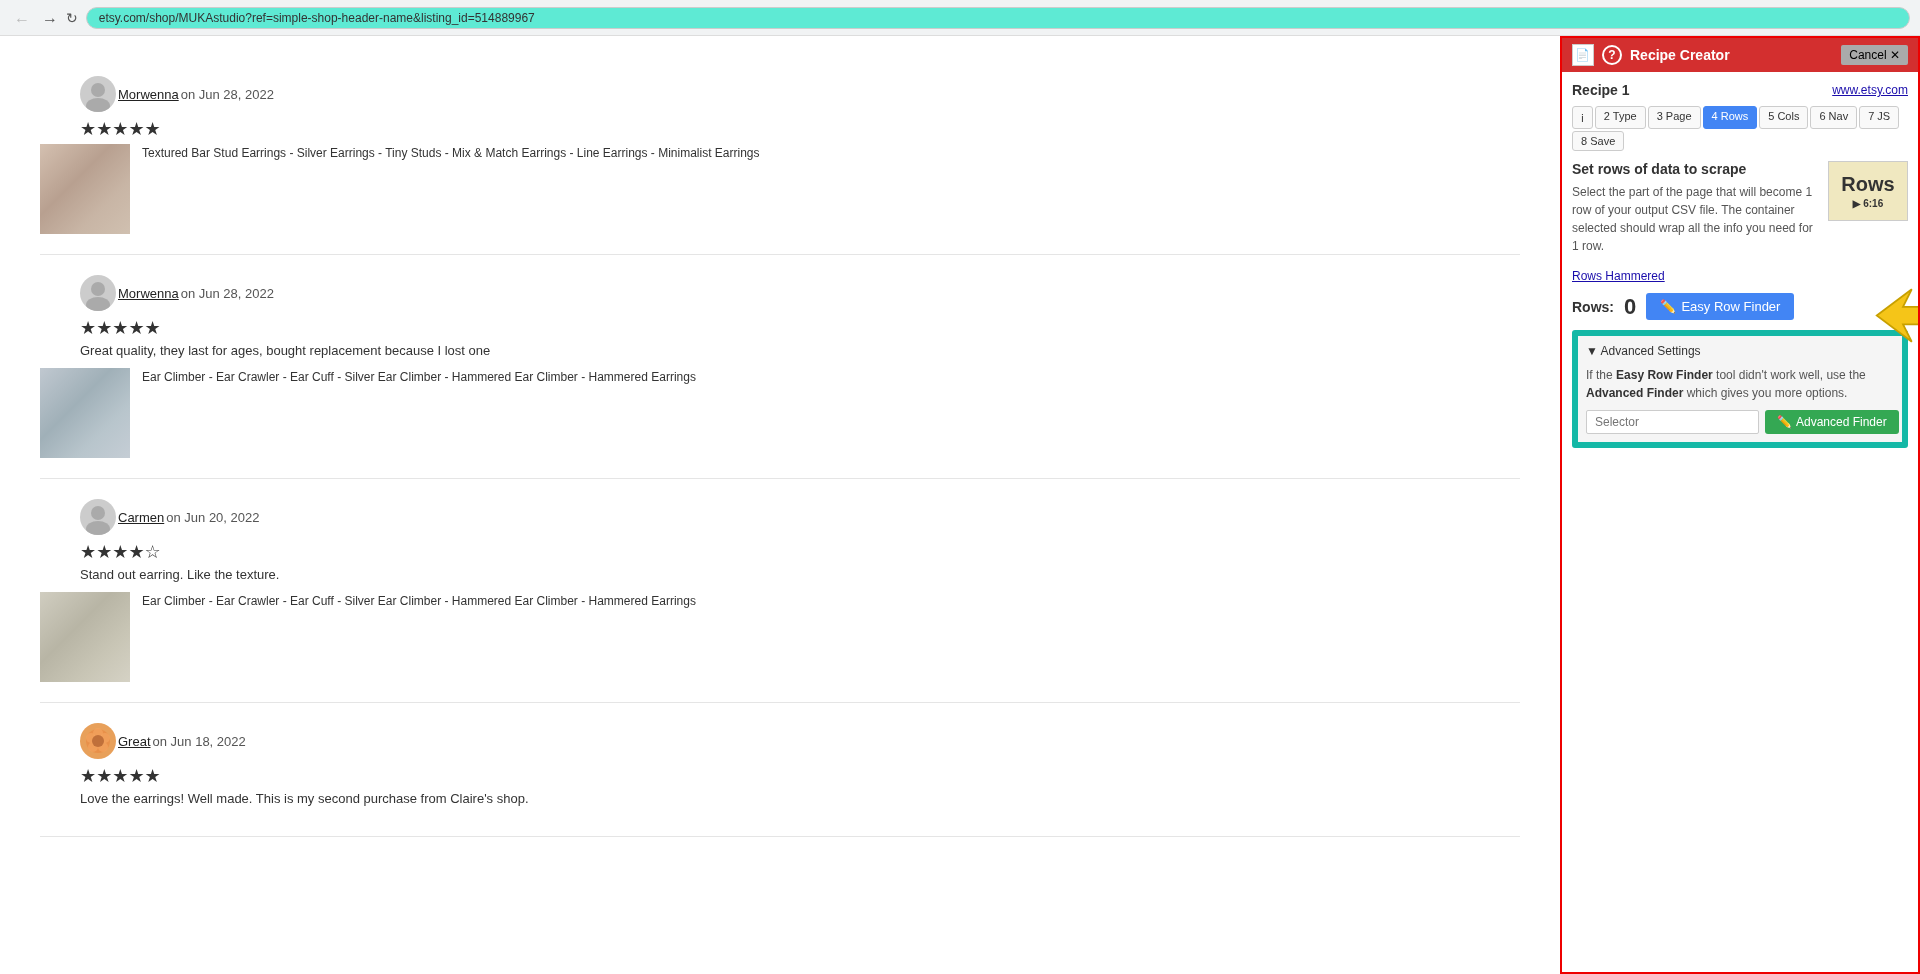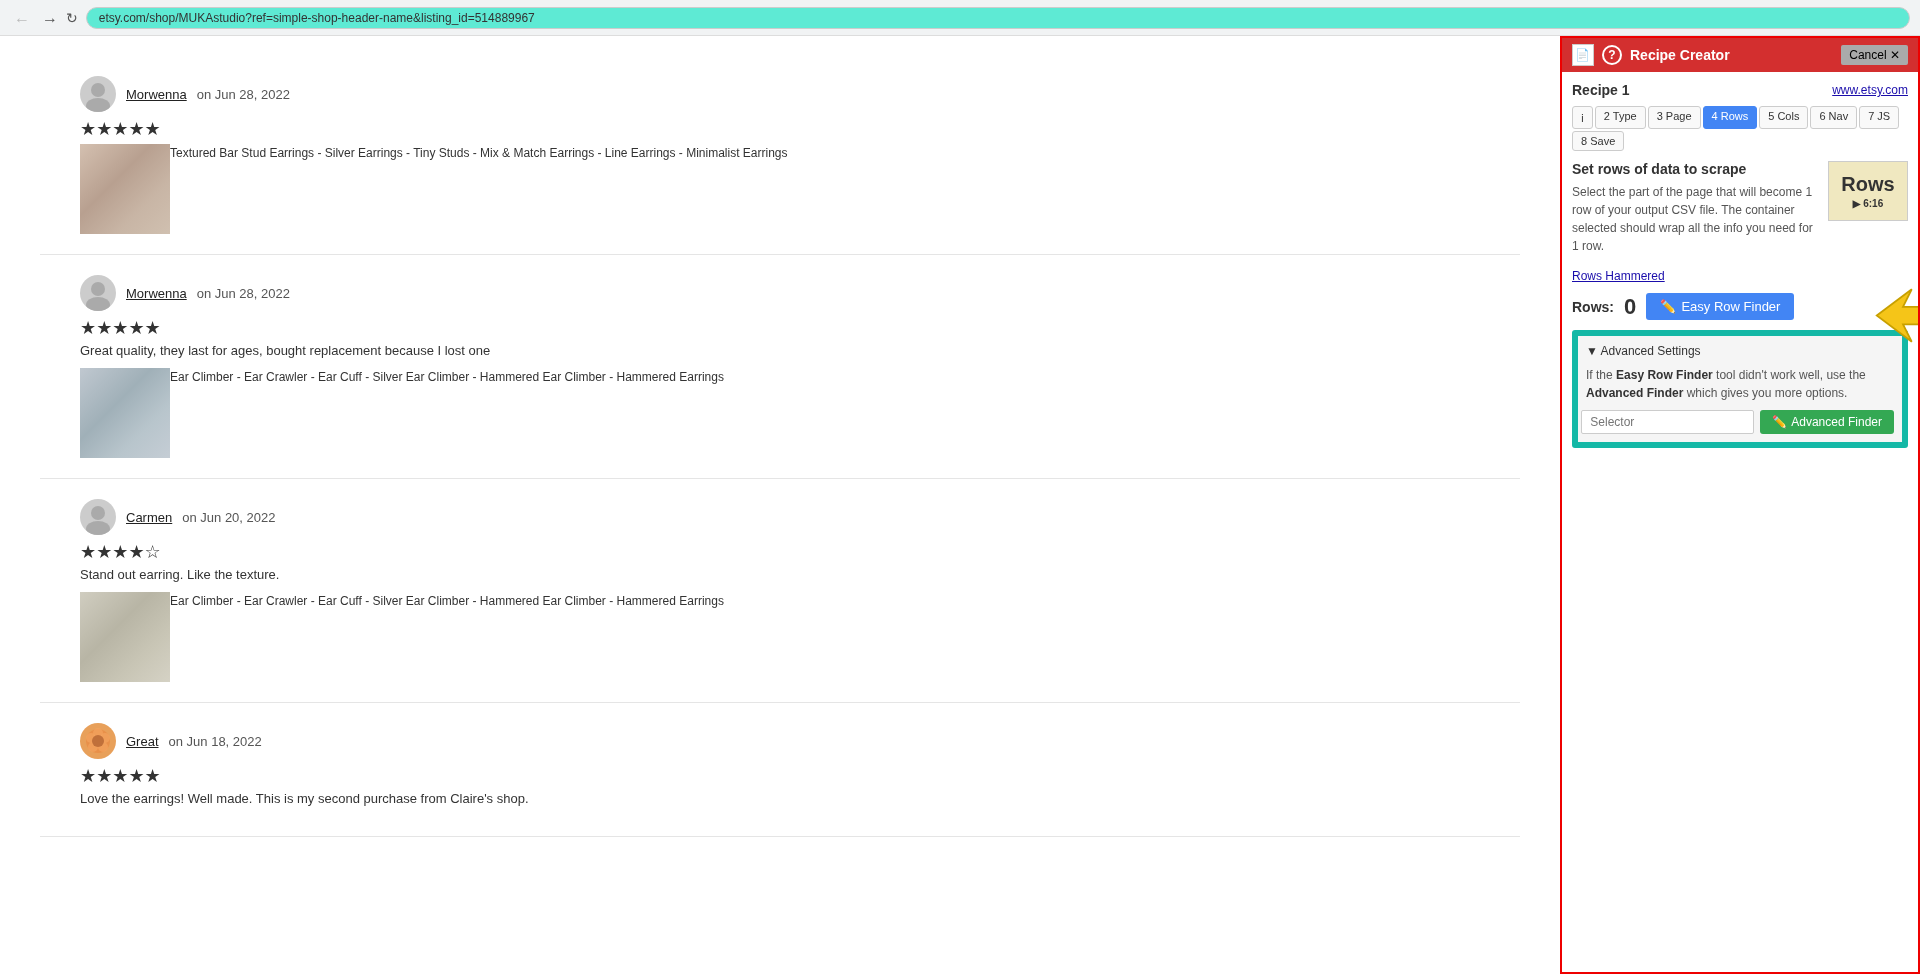--- a/index.html
+++ b/index.html
@@ -31,32 +31,32 @@
     .page-content {
       flex: 1; overflow-y: auto; background: #fff;
       padding: 20px 40px;
     }
 
     
     .review-item {
       padding: 20px 0;
       border-bottom: 1px solid #e5e5e5;
     }
-    .review-header { display: flex; align-items: center; gap: 10px; margin-bottom: 6px; margin-left: 40px; }
+    .review-header { display: flex; align-items: center; gap: 2px; margin-bottom: 6px; margin-left: 40px; }
     .reviewer-avatar {
       width: 36px; height: 36px; border-radius: 50%;
       background: #ccc; display: flex; align-items: center; justify-content: center;
       overflow: hidden; flex-shrink: 0;
     }
     .reviewer-avatar.flower { background: #e8a05a; }
     .reviewer-name { color: #222; text-decoration: underline; font-size: 13px; cursor: pointer; }
     .reviewer-date { color: #555; font-size: 13px; }
     .stars { font-size: 18px; color: #333; margin-bottom: 4px; margin-left: 40px; }
     .review-text { color: #333; font-size: 13px; margin-left: 40px; margin-bottom: 10px; }
-    .review-product { display: flex; margin-left: 40px; align-items: flex-start; }
+    .review-product { display: flex; gap: 12px; align-items: flex-start; }
     .product-img {
       width: 90px; height: 90px; background: #d0c0b0; flex-shrink: 0;
       overflow: hidden; position: relative;
     }
     .product-img-inner {
       width: 100%; height: 100%;
       background: linear-gradient(135deg, #c8b5a8 0%, #b09080 40%, #d0c0b0 70%, #c0a898 100%);
     }
     .product-name { font-size: 12px; color: #333; line-height: 1.5; }
 
@@ -146,21 +146,21 @@
     .advanced-settings-section {
       background: #f5f5f5; border: 6px solid #14b8a6;
       border-radius: 3px; padding: 8px; margin-top: 6px;
     }
     .advanced-toggle {
       display: flex; align-items: center; gap: 4px;
       font-size: 12px; color: #333; cursor: pointer; margin-bottom: 8px;
     }
     .advanced-desc { font-size: 12px; color: #555; margin-bottom: 8px; line-height: 1.5; }
     .advanced-desc b { font-weight: bold; color: #333; }
-    .advanced-row { display: flex; align-items: center; gap: 6px; justify-content: flex-end; }
+    .advanced-row { display: flex; align-items: center; gap: 6px; }
     .selector-input {
       flex: 1; border: 1px solid #ccc; border-radius: 2px; padding: 4px 8px;
       font-size: 12px; color: #aaa; background: #fff;
     }
     .advanced-finder-btn {
       background: #34a853; color: #fff; border: none; cursor: pointer;
       padding: 5px 12px; font-size: 12px; border-radius: 3px;
       display: flex; align-items: center; gap: 4px; white-space: nowrap;
     }
 

